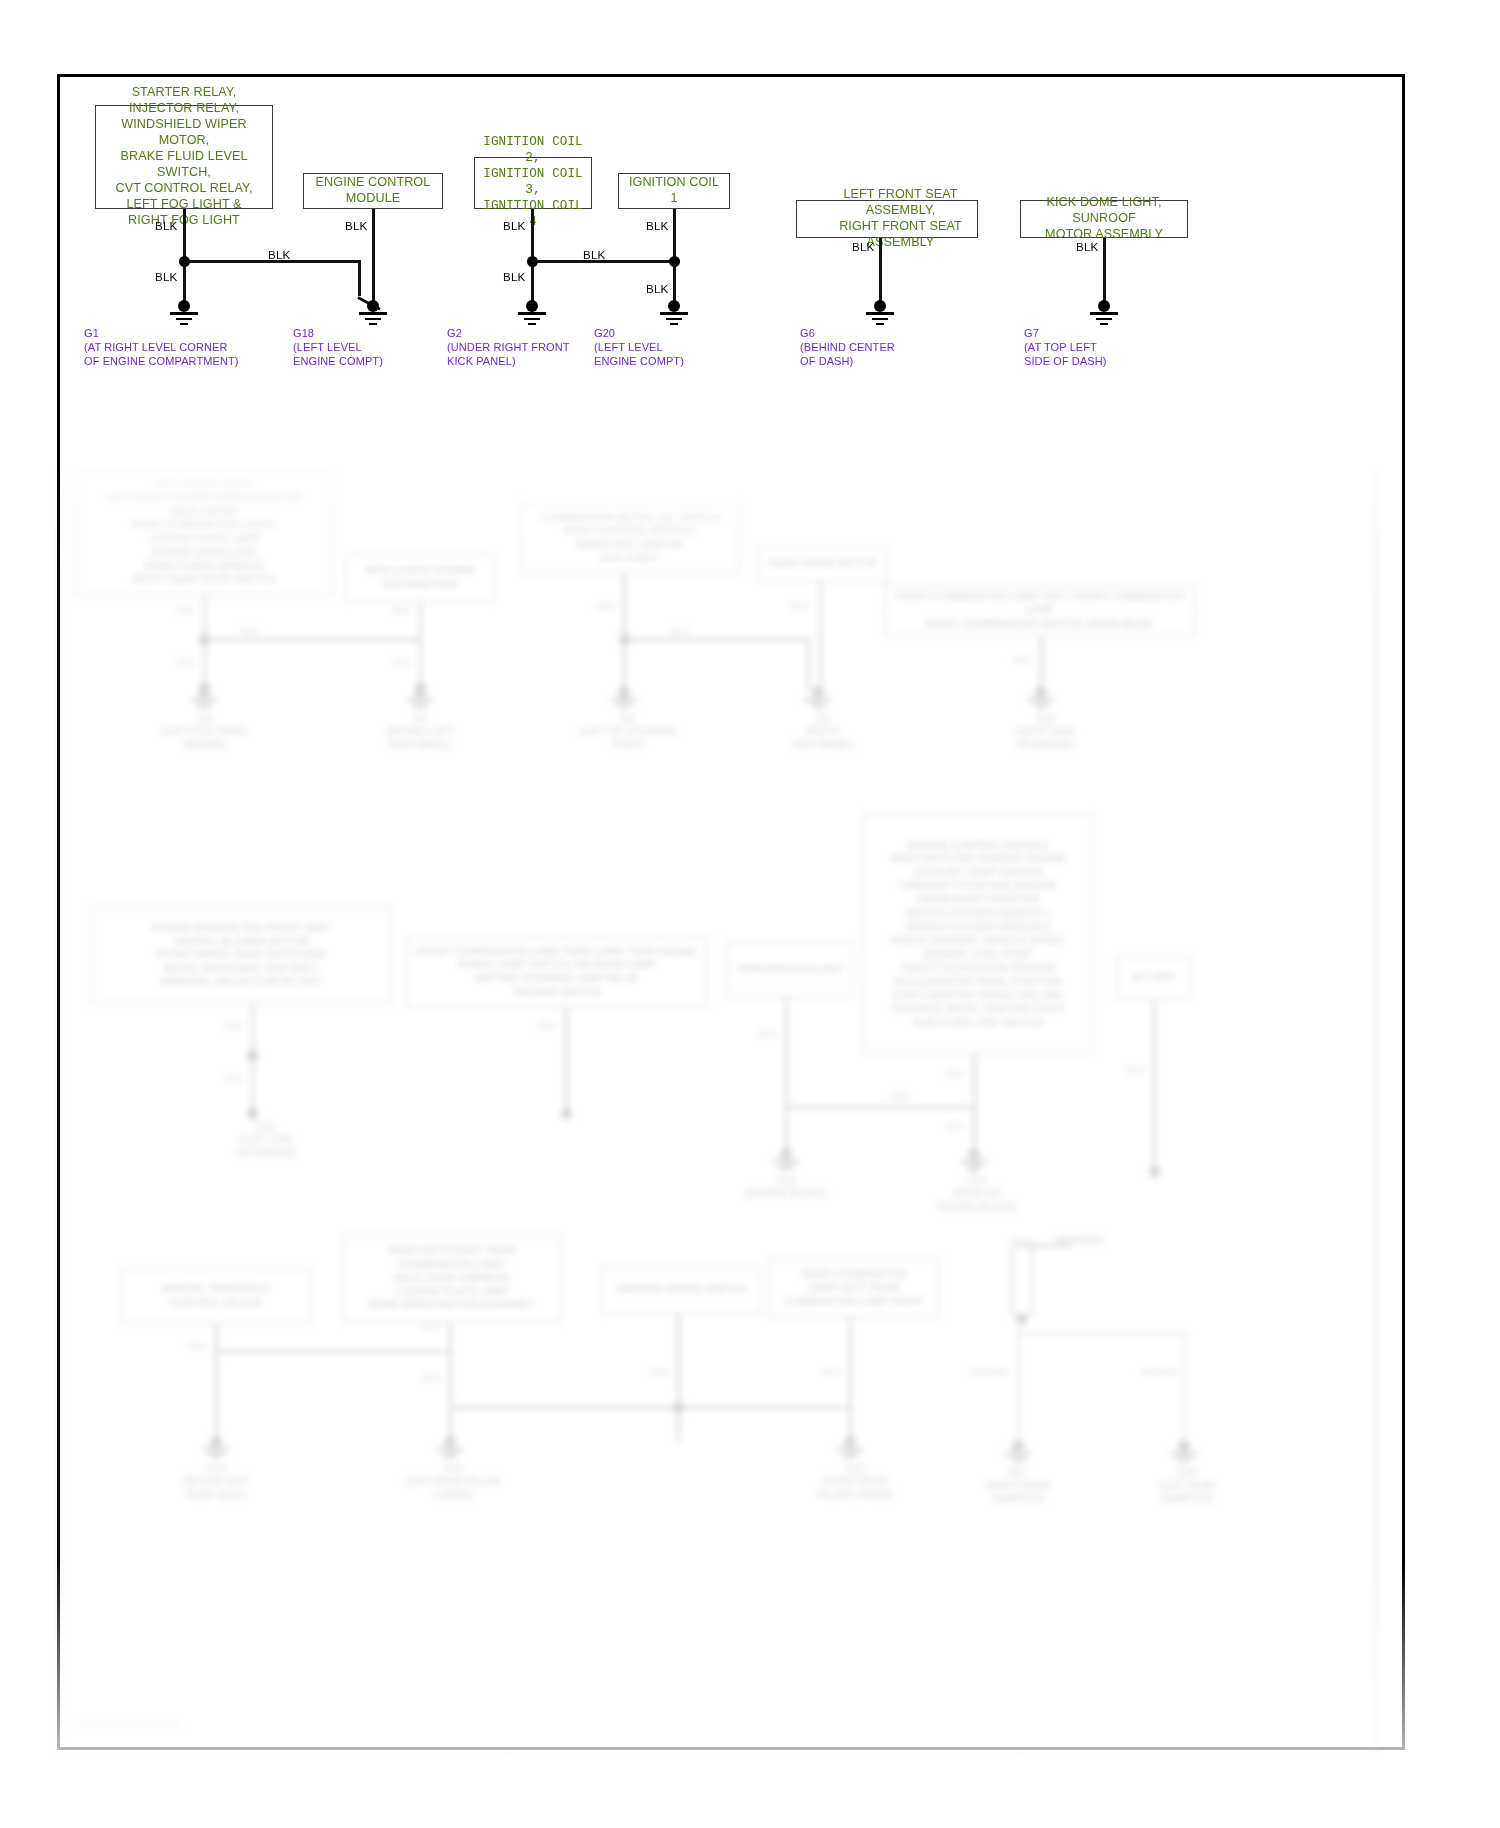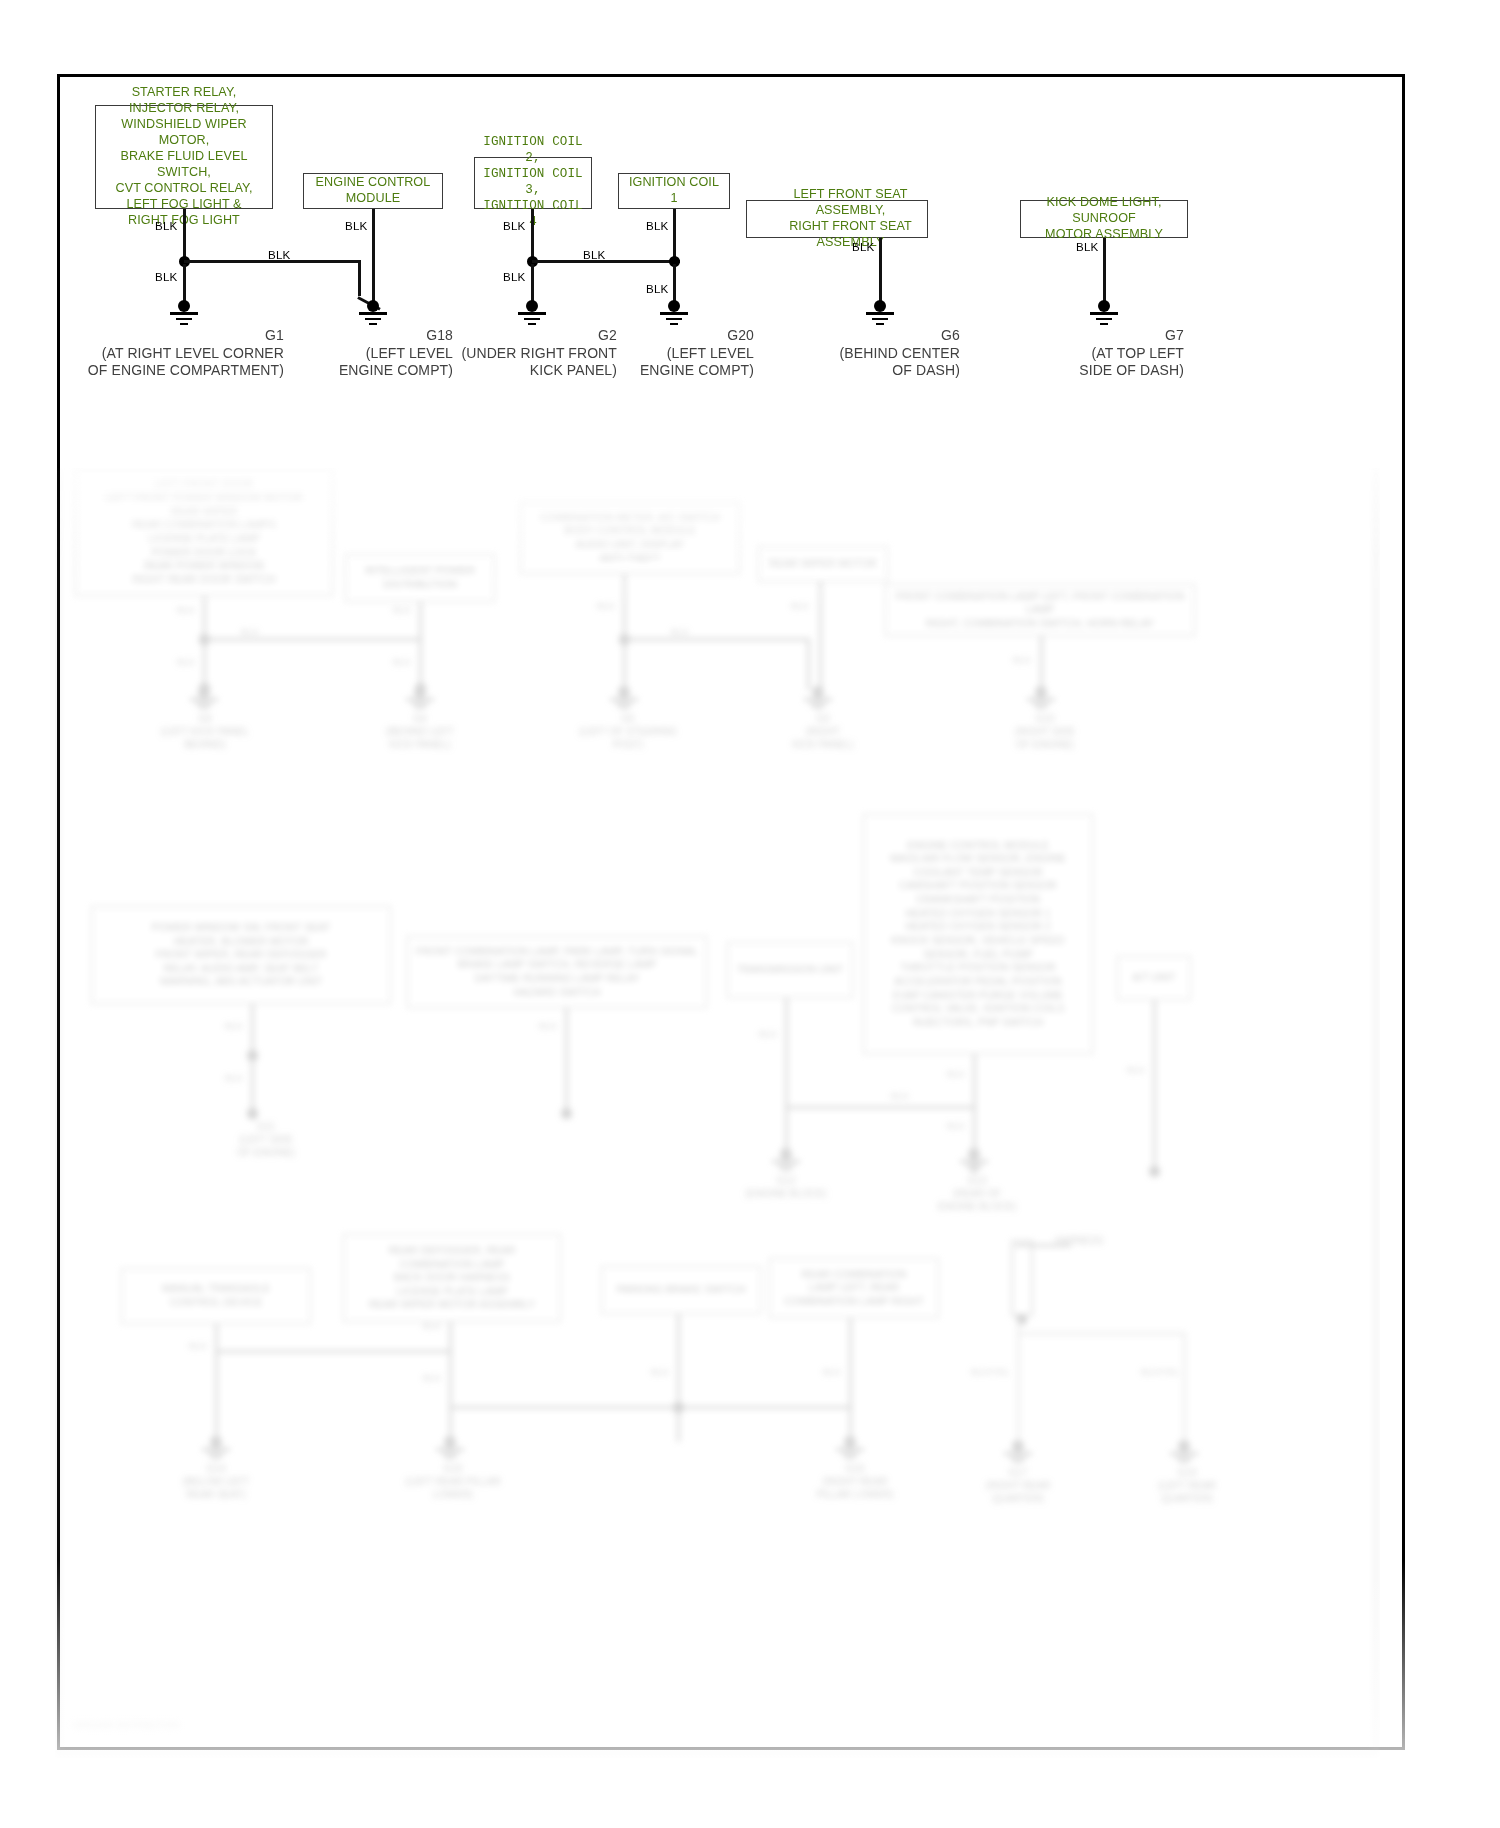--- a/index.html
+++ b/index.html
@@ -41,21 +41,21 @@
   }
 
   
   .gnd{position:absolute;width:40px;height:26px;}
   .gnd .dot{position:absolute;left:14px;top:0;width:12px;height:12px;border-radius:50%;background:#000;}
   .gnd .b1{position:absolute;left:6px;top:12px;width:28px;height:2.6px;background:#000;}
   .gnd .b2{position:absolute;left:12px;top:17.5px;width:16px;height:2.4px;background:#000;}
   .gnd .b3{position:absolute;left:16px;top:22.5px;width:8px;height:2.2px;background:#000;}
 
   .gnd-label{
-    position:absolute;text-align:right;font-size:14px;color:#404040;
+    position:absolute;text-align:left;font-size:11px;color:#6d28d9;
     line-height:1.26;white-space:nowrap;letter-spacing:.1px;
   }
   .gnd-label .gid{display:block;}
   .gnd-label .gloc{display:block;}
 
   
   .diag{position:absolute;background:#111;height:2.6px;transform-origin:0 50%;}
 
   
   #faded{
@@ -126,21 +126,21 @@
       <span>IGNITION COIL 4</span>
     </span>
   </div>
 
   <div class="cbox" style="left:618px;top:173px;width:112px;height:36px;">
     <span>
       <span>IGNITION COIL 1</span>
     </span>
   </div>
 
-  <div class="cbox" style="left:746px;top:200px;width:182px;height:38px;padding-left:33px;">
+  <div class="cbox" style="left:796px;top:200px;width:182px;height:38px;padding-left:33px;">
     <span>
       <span>LEFT FRONT SEAT ASSEMBLY,</span>
       <span>RIGHT FRONT SEAT ASSEMBLY</span>
     </span>
   </div>
 
   <div class="cbox" style="left:1020px;top:200px;width:168px;height:38px;">
     <span>
       <span>KICK DOME LIGHT, SUNROOF</span>
       <span>MOTOR ASSEMBLY</span>

